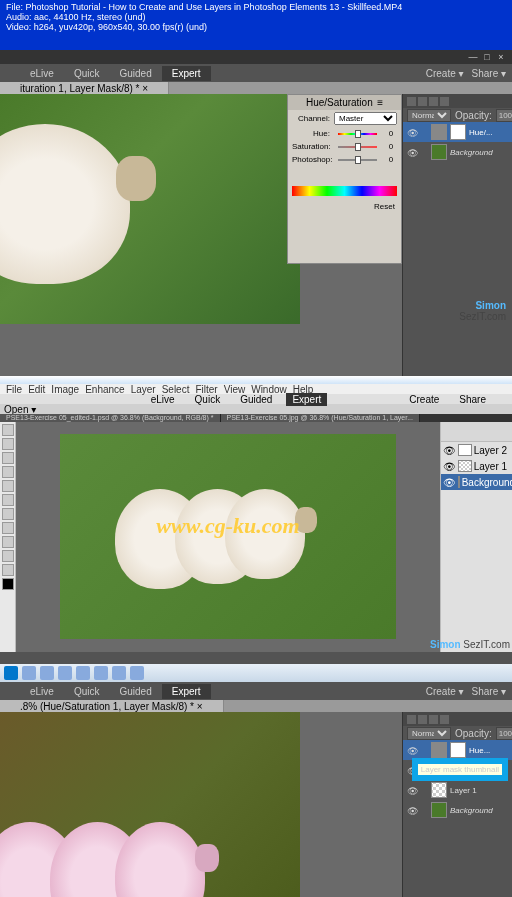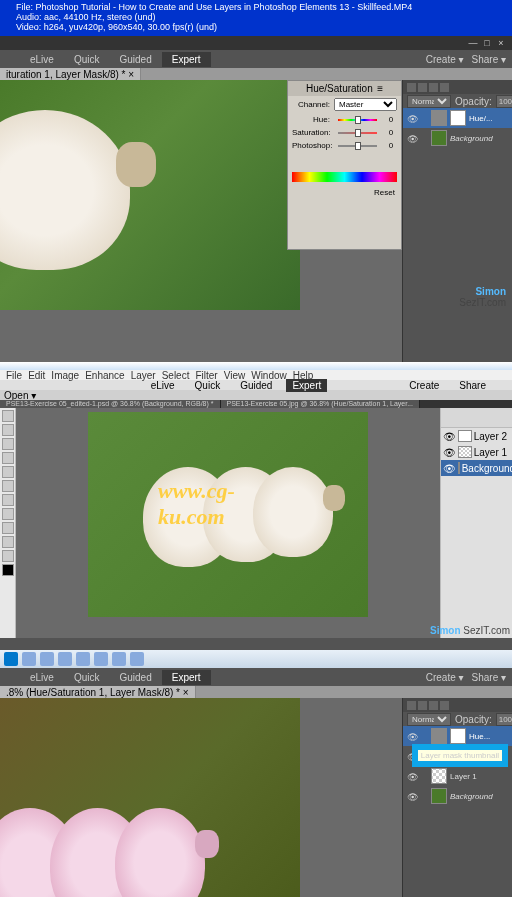--- a/index.html
+++ b/index.html
@@ -1,28 +1,28 @@
 <!DOCTYPE html>
 <html><head>
 <meta charset="utf-8">
 <style>
 *{margin:0;padding:0;box-sizing:border-box;font-family:Tahoma,Arial,sans-serif;font-size:10px}
 body{width:512px;height:897px;background:#888;overflow:hidden}
-.header-blue{background:#0033cc;color:#fff;padding:3px 16px;height:36px;line-height:1.1}
+.header-blue{background:#0033cc;color:#fff;padding:3px 6px;height:50px;line-height:1.1}
 .header-blue div{font-size:9px}
 .app{background:#535353}
 .titlebar{height:14px;background:#333;display:flex;justify-content:flex-end;align-items:center;gap:4px;padding-right:6px}
 .titlebar span{width:10px;height:10px;display:inline-flex;align-items:center;justify-content:center;color:#ccc;font-size:9px}
 .modebar{height:18px;background:#535353;display:flex;align-items:center;color:#ccc}
 .modebar .modes{display:flex;margin-left:20px}
 .modebar .modes div{padding:2px 10px;cursor:pointer}
 .modebar .modes div.active{background:#3a3a3a;color:#fff}
 .modebar .right{margin-left:auto;display:flex;align-items:center;padding-right:6px;gap:8px}
 .tabbar{height:12px;background:#9a9a9a;display:flex;align-items:center}
-.tabbar .tab{background:#bbb;padding:1px 6px;font-size:8px;border-right:1px solid #888}
+.tabbar .tab{background:#bbb;padding:1px 20px;font-size:8px;border-right:1px solid #888}
 .workspace{display:flex;height:282px}
 .canvas-area{flex:1;background:#6a6a6a;position:relative;display:flex;align-items:flex-start}
 .canvas{background:linear-gradient(135deg,#4a7a2a 0%,#5a8a3a 40%,#3a6a2a 100%);position:relative;overflow:hidden}
 .sheep{position:absolute;background:radial-gradient(ellipse,#f5f0e8 40%,#e8dfd0 70%,#d0c0a8 100%);border-radius:50% 50% 45% 45%}
 .sheep .head{position:absolute;background:#c8b898;border-radius:40%;right:-15%;top:20%}
 .panel-hue{position:absolute;background:#d4d0c8;border:1px solid #888;width:115px;right:0;top:0;font-size:9px}
 .panel-hue .ttl{background:#c0bcb4;padding:2px 18px;font-size:9px;display:flex;justify-content:space-between}
 .panel-hue .row{display:flex;align-items:center;padding:2px 4px;gap:4px}
 .panel-hue .row label{width:38px;text-align:right;font-size:8px}
 .panel-hue select{font-size:8px;flex:1}
@@ -56,21 +56,21 @@
 .mid .modebar2{height:10px;background:#e0e0e0;display:flex;justify-content:flex-end;align-items:center;padding-right:20px;gap:8px;font-size:8px}
 .mid .modebar2 span{padding:1px 6px}
 .mid .modebar2 span.active{background:#333;color:#fff}
 .mid .openbar{height:10px;background:#d0d0d0;display:flex;align-items:center;font-size:8px;padding:0 4px}
 .mid .tabbar2{height:8px;background:#333;display:flex}
 .mid .tabbar2 .tab{background:#555;color:#ccc;padding:0 6px;font-size:7px;border-right:1px solid #222}
 .mid .ws{display:flex;height:230px;position:relative}
 .mid .tools{width:16px;background:#e8e8e8;border-right:1px solid #bbb;display:flex;flex-direction:column;gap:2px;padding:2px}
 .mid .tools div{width:12px;height:12px;background:#ccc;border:1px solid #999}
 .mid .canvaswrap{flex:1;background:#6a6a6a;display:flex;align-items:flex-start;justify-content:center;position:relative}
-.mid .canvas2{width:280px;height:205px;background:linear-gradient(135deg,#5a8a3a,#4a7a2a);position:relative;margin-top:4px}
+.mid .canvas2{width:336px;height:205px;background:linear-gradient(135deg,#5a8a3a,#4a7a2a);position:relative;margin-top:12px}
 .mid .watermark{position:absolute;color:#ffcc33;font-size:22px;font-weight:bold;top:45%;left:50%;transform:translate(-50%,-50%);font-family:serif;font-style:italic;opacity:0.9}
 .mid .sidepanel2{width:72px;background:#e0e0e0;border-left:1px solid #bbb}
 .mid .sp2-top{height:20px;background:#d8d8d8;border-bottom:1px solid #bbb}
 .mid .layer2{display:flex;align-items:center;height:16px;padding:1px 2px;gap:2px;font-size:7px}
 .mid .layer2.sel{background:#3a6aa8;color:#fff}
 .mid .layer2 .th{width:14px;height:12px;background:#4a7a2a;border:1px solid #888}
 .mid .taskbar{height:18px;background:linear-gradient(#e8f0f8,#c8d8e8);display:flex;align-items:center;gap:4px;padding:0 4px}
 .mid .taskbar div{width:14px;height:14px;background:#88aadd;border-radius:2px}
 .mid .bottombar{height:12px;background:#535353}
 

